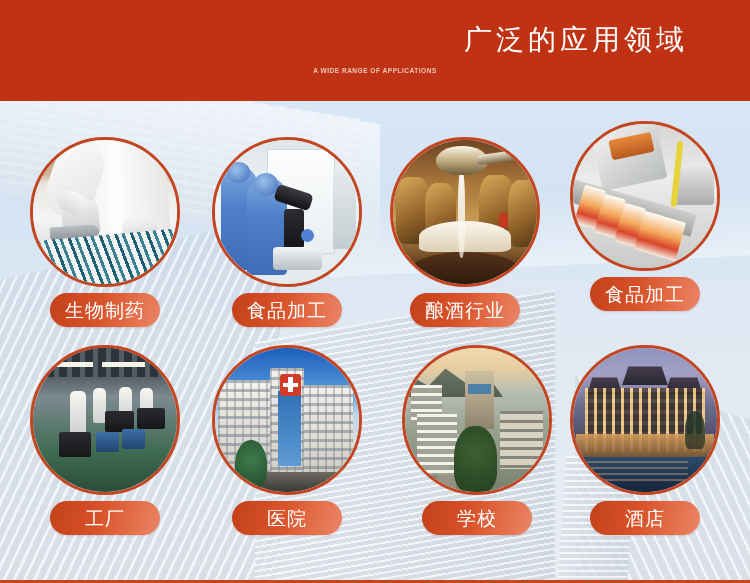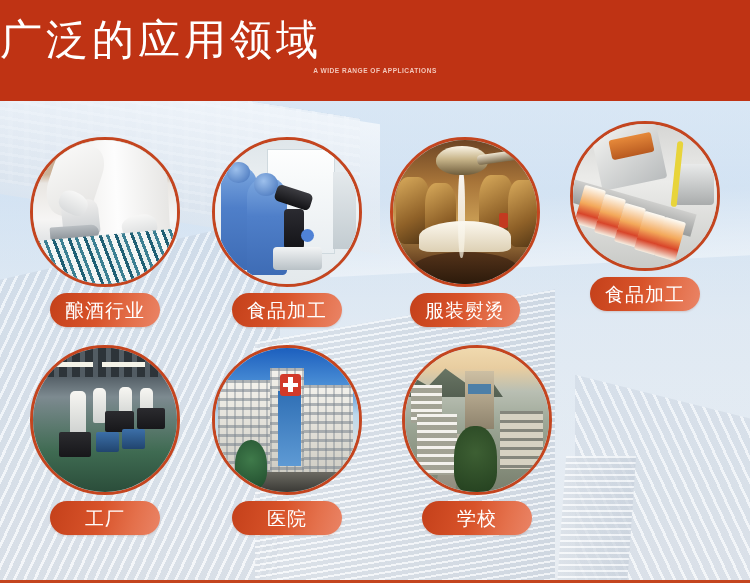--- a/index.html
+++ b/index.html
@@ -27,23 +27,23 @@
     width: 750px;
     height: 101px;
     background: #bf3314;
     overflow: hidden;
   }
   .header-title {
     position: absolute;
     left: 0;
     top: 14px;
     width: 688px;
-    text-align: left;
+    text-align: right;
     color: #ffffff;
-    font-size: 42px;
+    font-size: 28px;
     line-height: 52px;
     font-weight: 400;
     letter-spacing: 4px;
     font-family: "DejaVu Sans", "Liberation Sans", sans-serif;
     white-space: nowrap;
   }
   .header-sub {
     position: absolute;
     left: 0;
     top: 66px;
@@ -590,21 +590,21 @@
       <div class="photo p-iron">
         <div class="coat"></div>
           <div class="sleeve"></div>
         <div class="iron-body"></div>
           <div class="iron-base"></div>
         <div class="hand1"></div>
           <div class="hand2"></div>
         <div class="board"></div>
       </div>
     </div>
-    <div class="label">酿酒行业</div>
+    <div class="label">生物制药</div>
   </div>
 
   <div class="card" style="left:207px; top:137px;">
     <div class="circle">
       <div class="photo p-bio">
         <div class="room"></div>
           <div class="rack"></div>
         <div class="suit1"></div>
           <div class="hood h1"></div>
         <div class="suit2"></div>
@@ -627,21 +627,21 @@
             <div class="tag"></div>
           </div>
           <div class="jar j4"></div>
         <div class="basin"></div>
           <div class="bowl"></div>
         <div class="stream"></div>
         <div class="ladle"></div>
           <div class="handle"></div>
       </div>
     </div>
-    <div class="label">服装熨烫</div>
+    <div class="label">酿酒行业</div>
   </div>
 
   <div class="card" style="left:565px; top:121px;">
     <div class="circle">
       <div class="photo p-food">
         <div class="hopper"></div>
           <div class="tube"></div>
         <div class="machine"></div>
           <div class="roll"></div>
         <div class="belt"></div>
@@ -698,14 +698,28 @@
         <div class="blkA"></div>
           <div class="blkC"></div>
         <div class="road"></div>
           <div class="blkB"></div>
         <div class="greens"></div>
       </div>
     </div>
     <div class="label">学校</div>
   </div>
 
+  <div class="card" style="left:565px; top:345px;">
+    <div class="circle">
+      <div class="photo p-hot">
+        <div class="roof r1"></div>
+          <div class="roof r2"></div>
+          <div class="roof r3"></div>
+        <div class="body"></div>
+        <div class="podium"></div>
+        <div class="palm"></div>
+        <div class="water"></div>
+      </div>
+    </div>
+    <div class="label">酒店</div>
+  </div>
 
 </div>
 
 </body></html>

